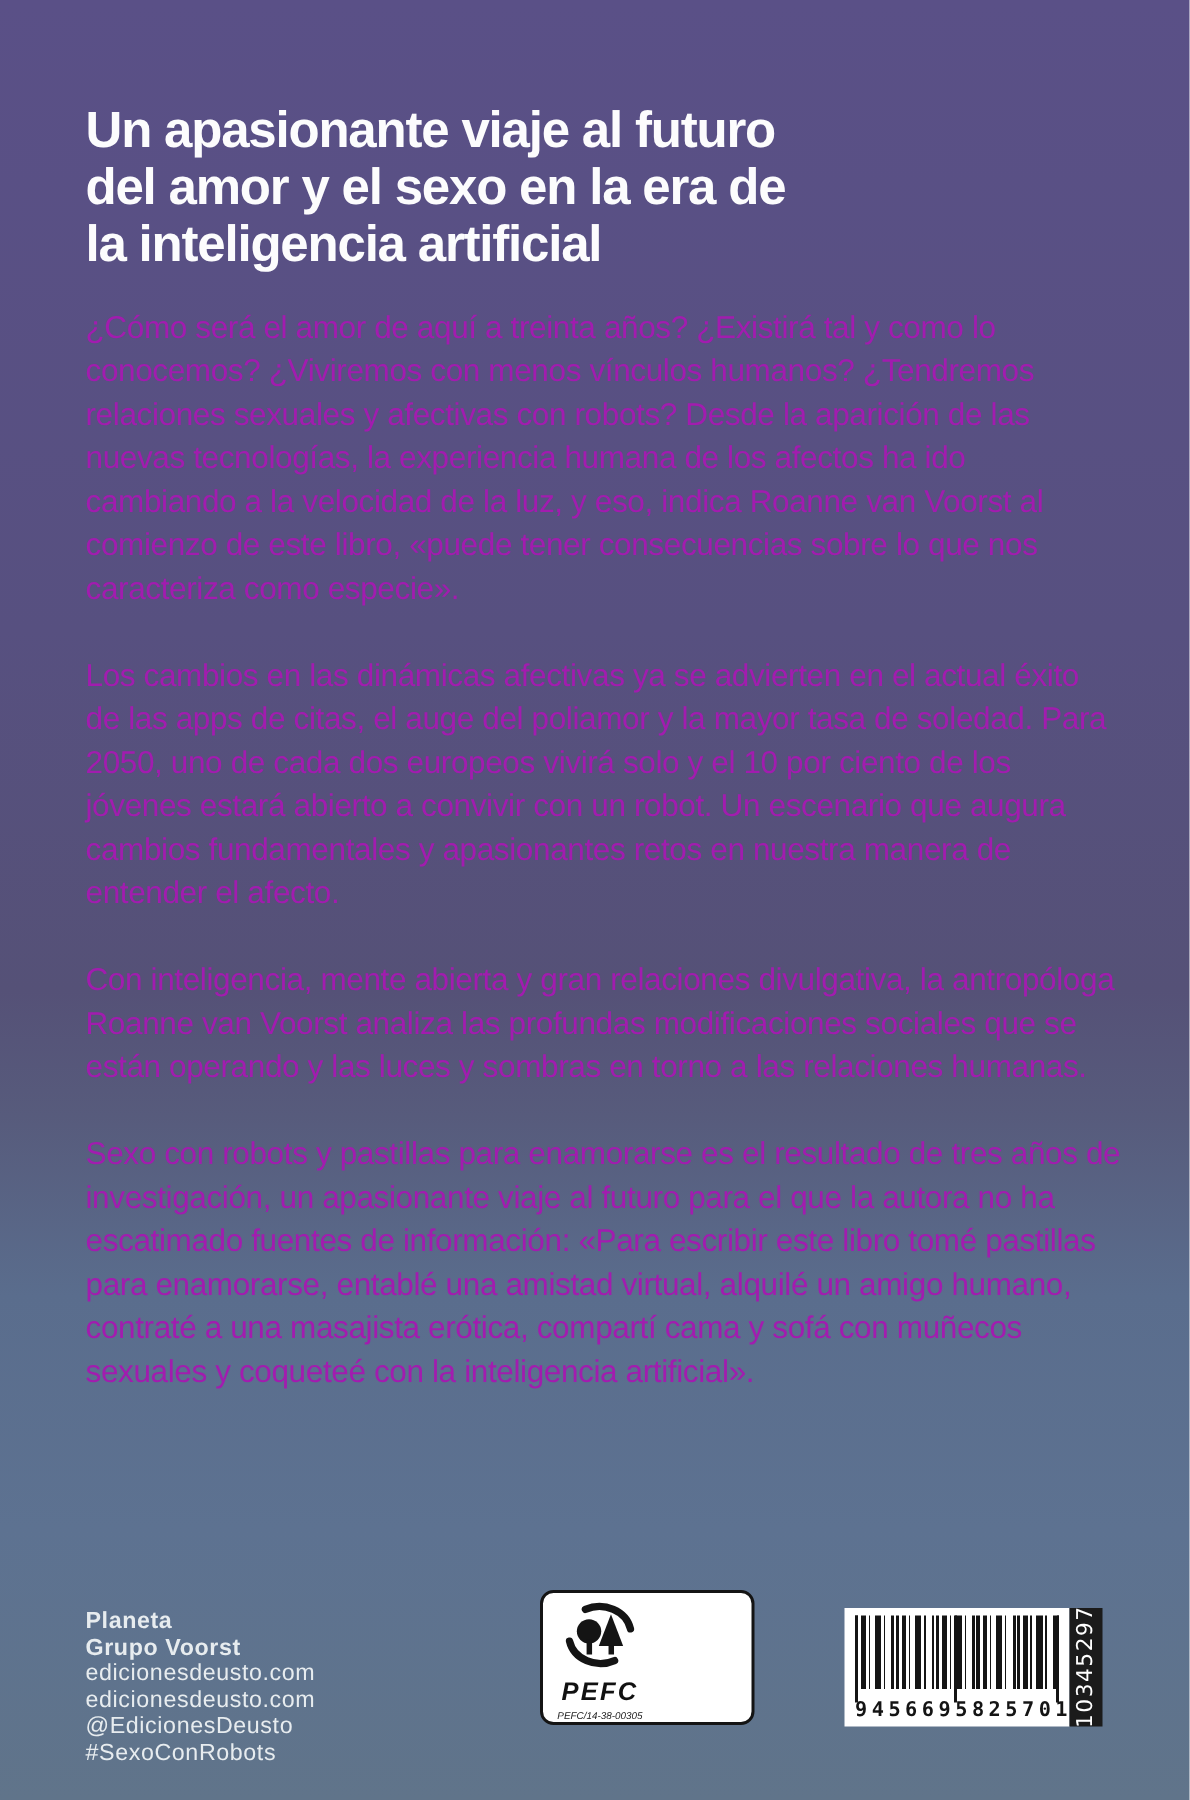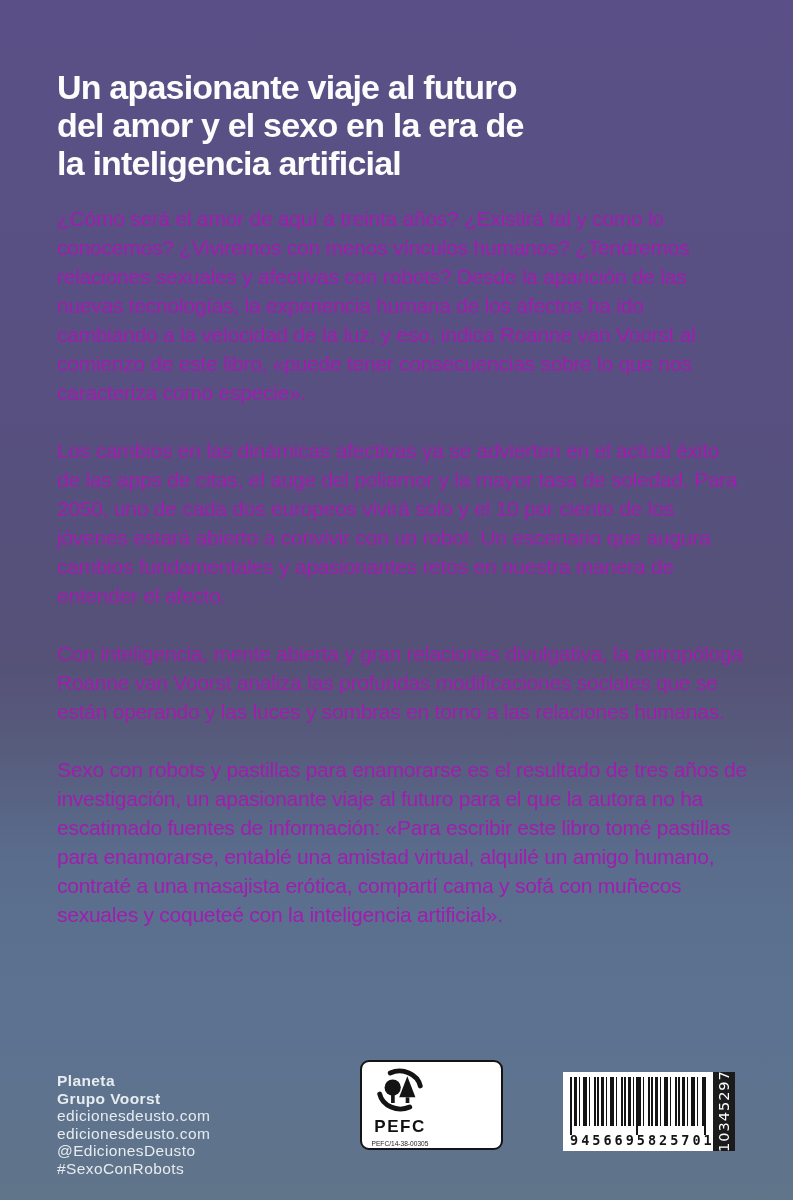--- a/index.html
+++ b/index.html
@@ -56,21 +56,21 @@
     width: 143px; height: 90px;
     background: #ffffff;
     border: 2px solid #141414;
     border-radius: 9px;
     display: flex;
     padding: 6px 6px 5px 6px;
     color: #1c1c1c;
   }
   .pefc-left {
     width: 64px;
-    display: flex; flex-direction: column; align-items: center;
+    display: flex; flex-direction: column; align-items: center; font-style: italic;
   }
   .pefc-wordmark {
     font-weight: 700; font-size: 17px; letter-spacing: 1.5px;
     margin-top: 1px; color: #111;
   }
   .pefc-code { font-size: 6.6px; margin-top: 3px; white-space: nowrap; }
   .pefc-right {
     flex: 1;
     padding-left: 6px; padding-top: 3px;
     display: flex; flex-direction: column;

